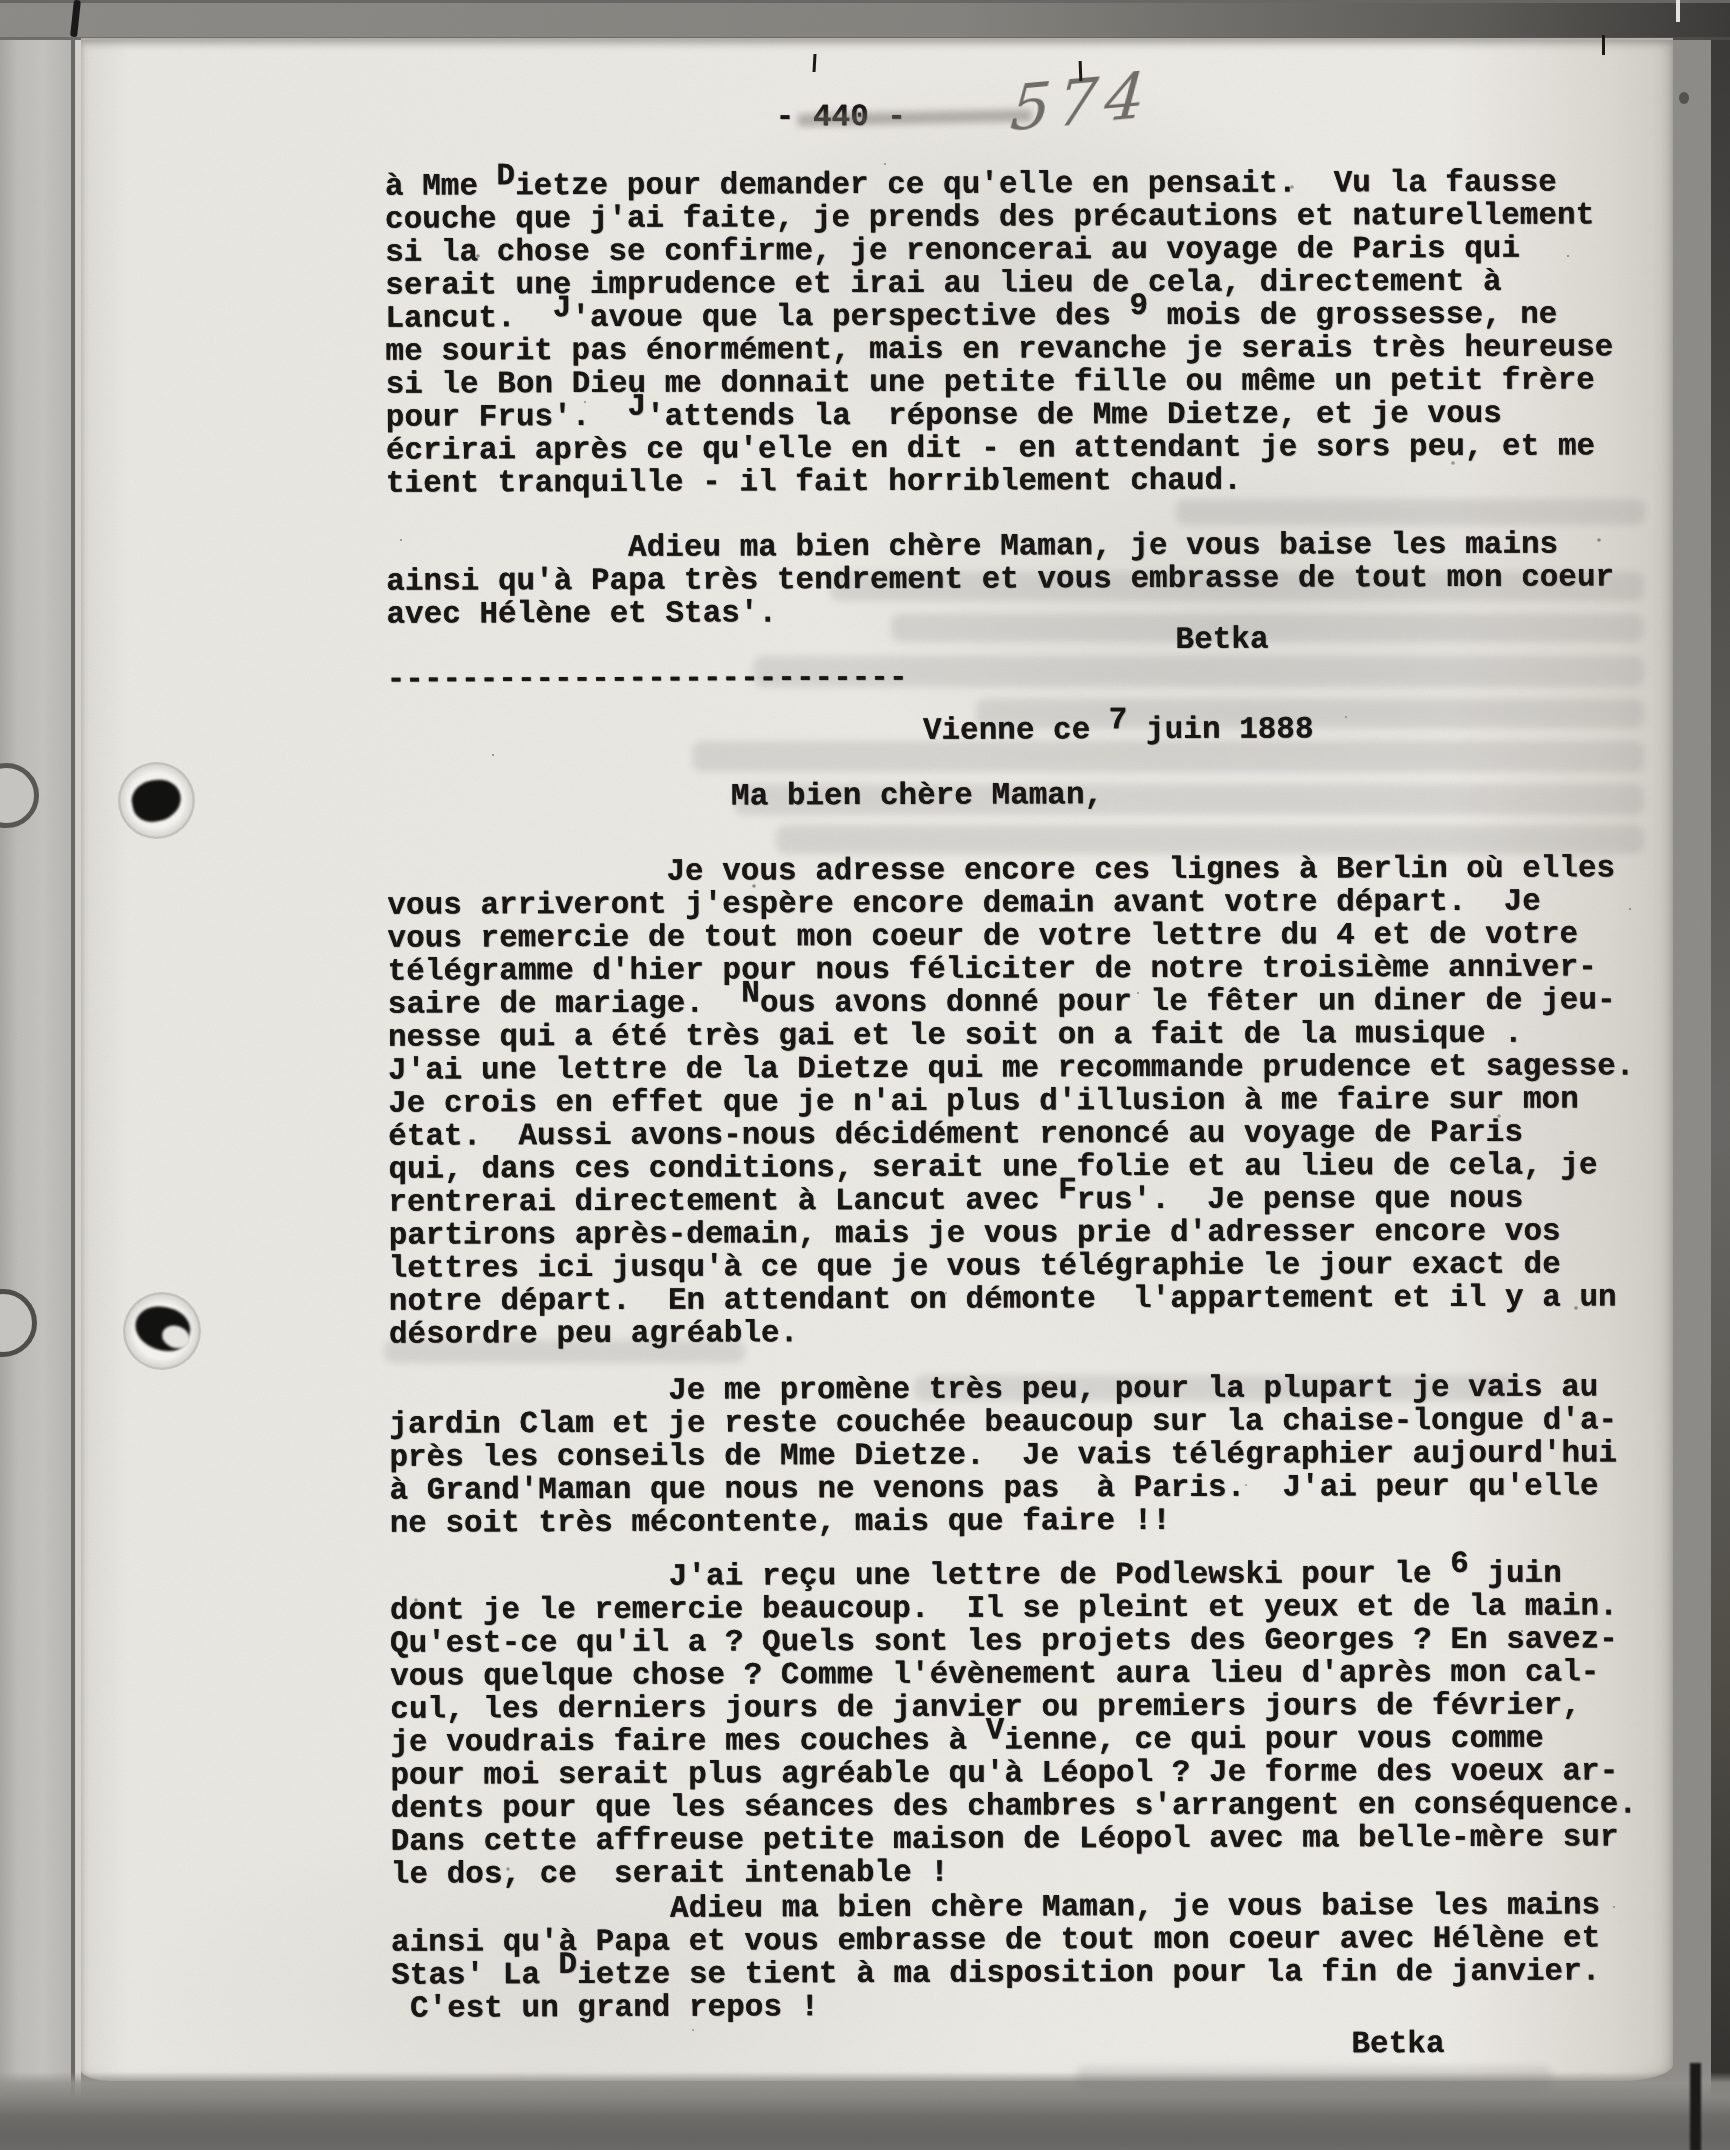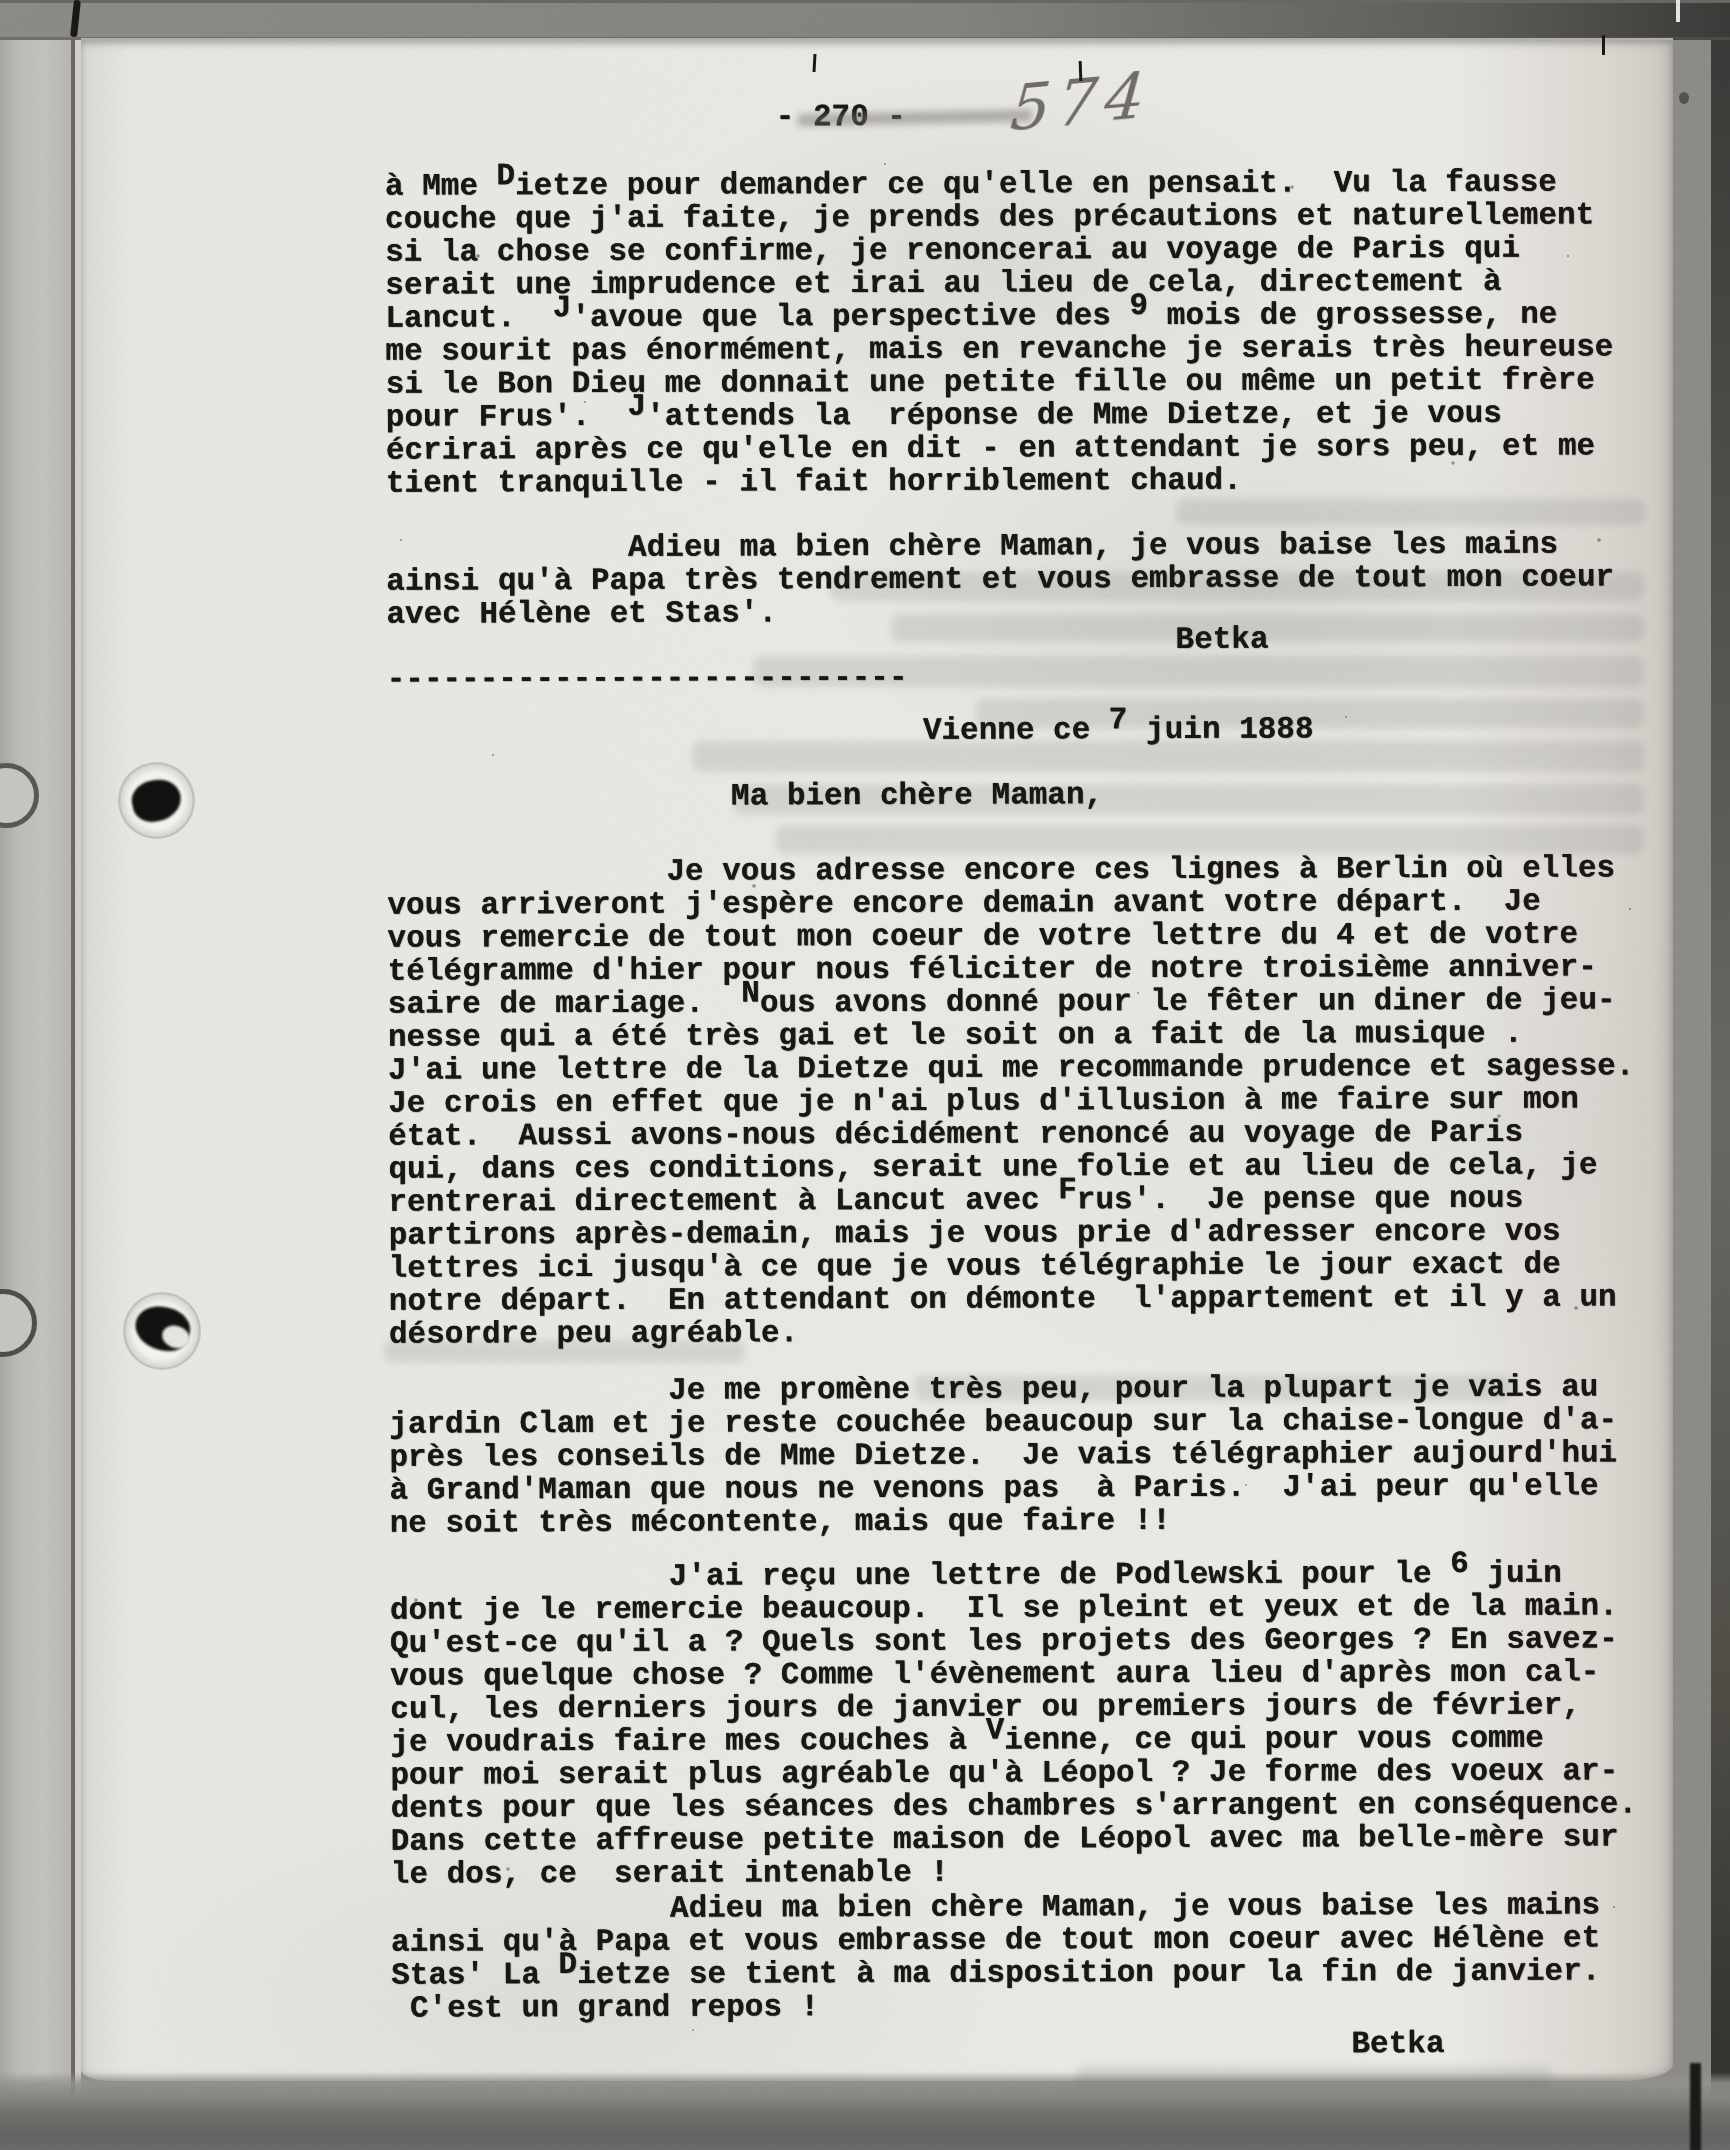--- a/index.html
+++ b/index.html
@@ -143,21 +143,21 @@
   <div class="ghost g4" data-name="bleedthrough-smudge"></div>
   <div class="ghost g5" data-name="bleedthrough-smudge"></div>
   <div class="ghost g6" data-name="bleedthrough-smudge"></div>
   <div class="ghost g7" data-name="bleedthrough-smudge"></div>
   <div class="ghost g8" data-name="bleedthrough-smudge"></div>
   <div class="ghost g9" data-name="bleedthrough-smudge"></div>
   <div class="ghost g10" data-name="bleedthrough-smudge"></div>
   <div class="ghost g11" data-name="bleedthrough-smudge"></div>
 
   <div class="content" data-name="typed-content">
-    <div class="blk typed" id="hdr-typed" data-name="page-number-typed">- 270 -</div>
+    <div class="blk typed" id="hdr-typed" data-name="page-number-typed">- 440 -</div>
     <div class="blk" id="strike-smudge" data-name="strike-smudge"></div>
     <div class="blk" id="hdr-hand" data-name="page-number-handwritten">574</div>
 
     <div class="blk typed" id="p1" data-name="letter1-body">
         <div class="line" data-name="text-line">à Mme <span class="sup">D</span>ietze pour demander ce qu'elle en pensait.  Vu la fausse</div>
         <div class="line" data-name="text-line">couche que j'ai faite, je prends des précautions et naturellement</div>
         <div class="line" data-name="text-line">si la chose se confirme, je renoncerai au voyage de Paris qui</div>
         <div class="line" data-name="text-line">serait une imprudence et irai au lieu de cela, directement à</div>
         <div class="line" data-name="text-line">Lancut.  <span class="sup">J</span>'avoue que la perspective des <span class="sup">9</span> mois de grossesse, ne</div>
         <div class="line" data-name="text-line">me sourit pas énormément, mais en revanche je serais très heureuse</div>

